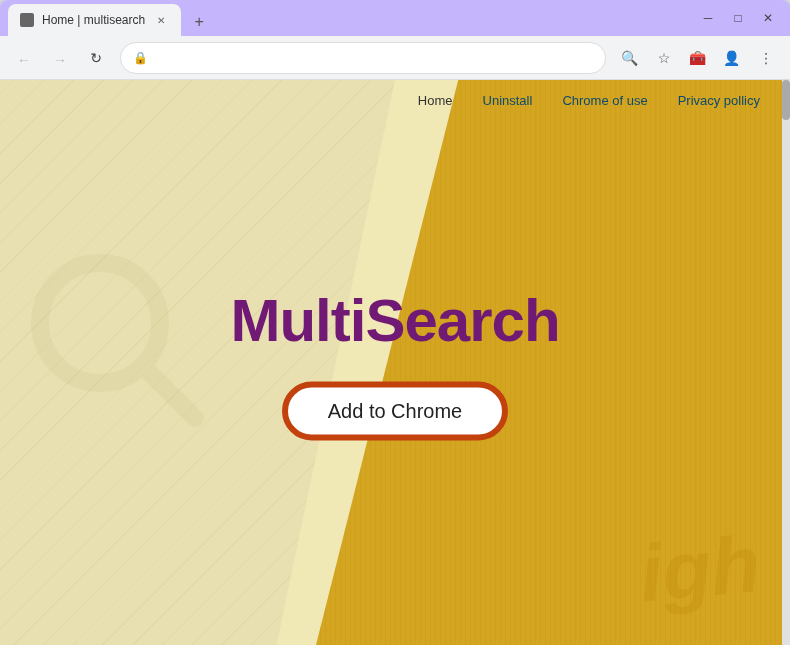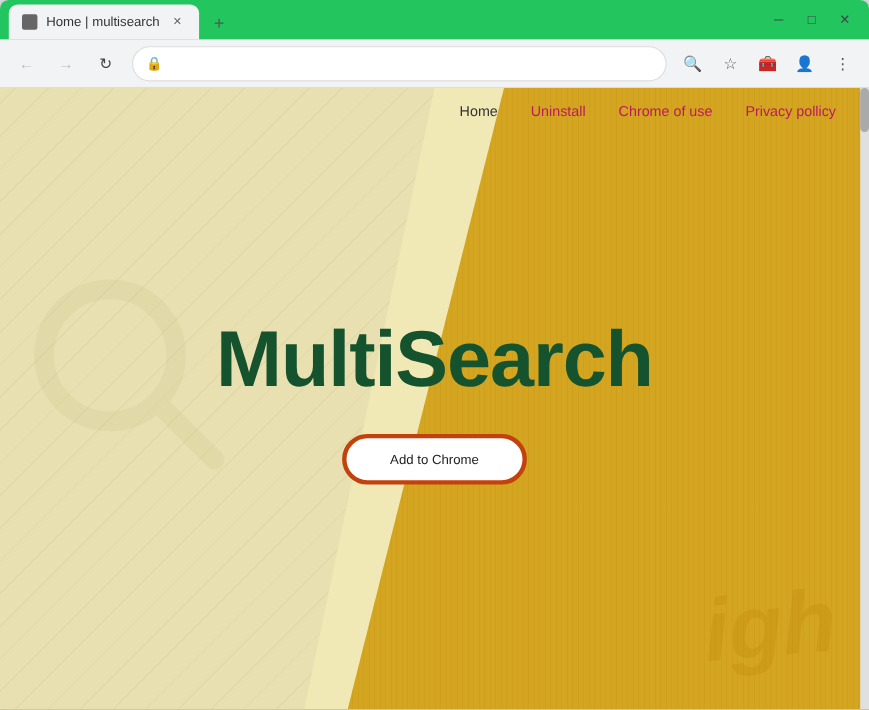--- a/index.html
+++ b/index.html
@@ -18,21 +18,21 @@
       background: #dee1e6;
       border-radius: 8px;
       display: flex;
       flex-direction: column;
       box-shadow: 0 2px 10px rgba(0,0,0,0.3);
     }
 
     
     .title-bar {
       height: 36px;
-      background: #22c55e;
+      background: #c4b5fd;
       display: flex;
       align-items: center;
       padding: 0 8px;
       border-radius: 8px 8px 0 0;
     }
 
     .win-btn {
       width: 28px;
       height: 28px;
       background: transparent;
@@ -319,53 +319,53 @@
       display: flex;
       align-items: center;
       justify-content: flex-end;
       padding: 0 30px;
       gap: 30px;
       z-index: 10;
     }
 
     .nav-link {
       font-size: 13px;
-      color: #be185d;
+      color: #0c4a6e;
       cursor: pointer;
       text-decoration: none;
     }
     .nav-link.active { color: #333; font-weight: 500; }
 
     
     .hero-content {
       position: absolute;
       top: 50%;
       left: 50%;
       transform: translate(-50%, -50%);
       text-align: center;
       z-index: 10;
       width: 600px;
     }
 
     .brand-title {
-      font-size: 72px;
+      font-size: 60px;
       font-weight: 900;
-      color: #14532d;
+      color: #701a75;
       letter-spacing: -1px;
       margin-bottom: 27px;
       white-space: nowrap;
     }
 
     .add-to-chrome-btn {
       display: inline-block;
       padding: 12px 40px;
       background: white;
-      border: 4px solid #c2410c;
+      border: 6px solid #c2410c;
       border-radius: 30px;
-      font-size: 12px;
+      font-size: 20px;
       font-weight: 500;
       color: #222;
       cursor: pointer;
       text-decoration: none;
     }
 
     
     .scrollbar {
       position: absolute;
       right: 0;

